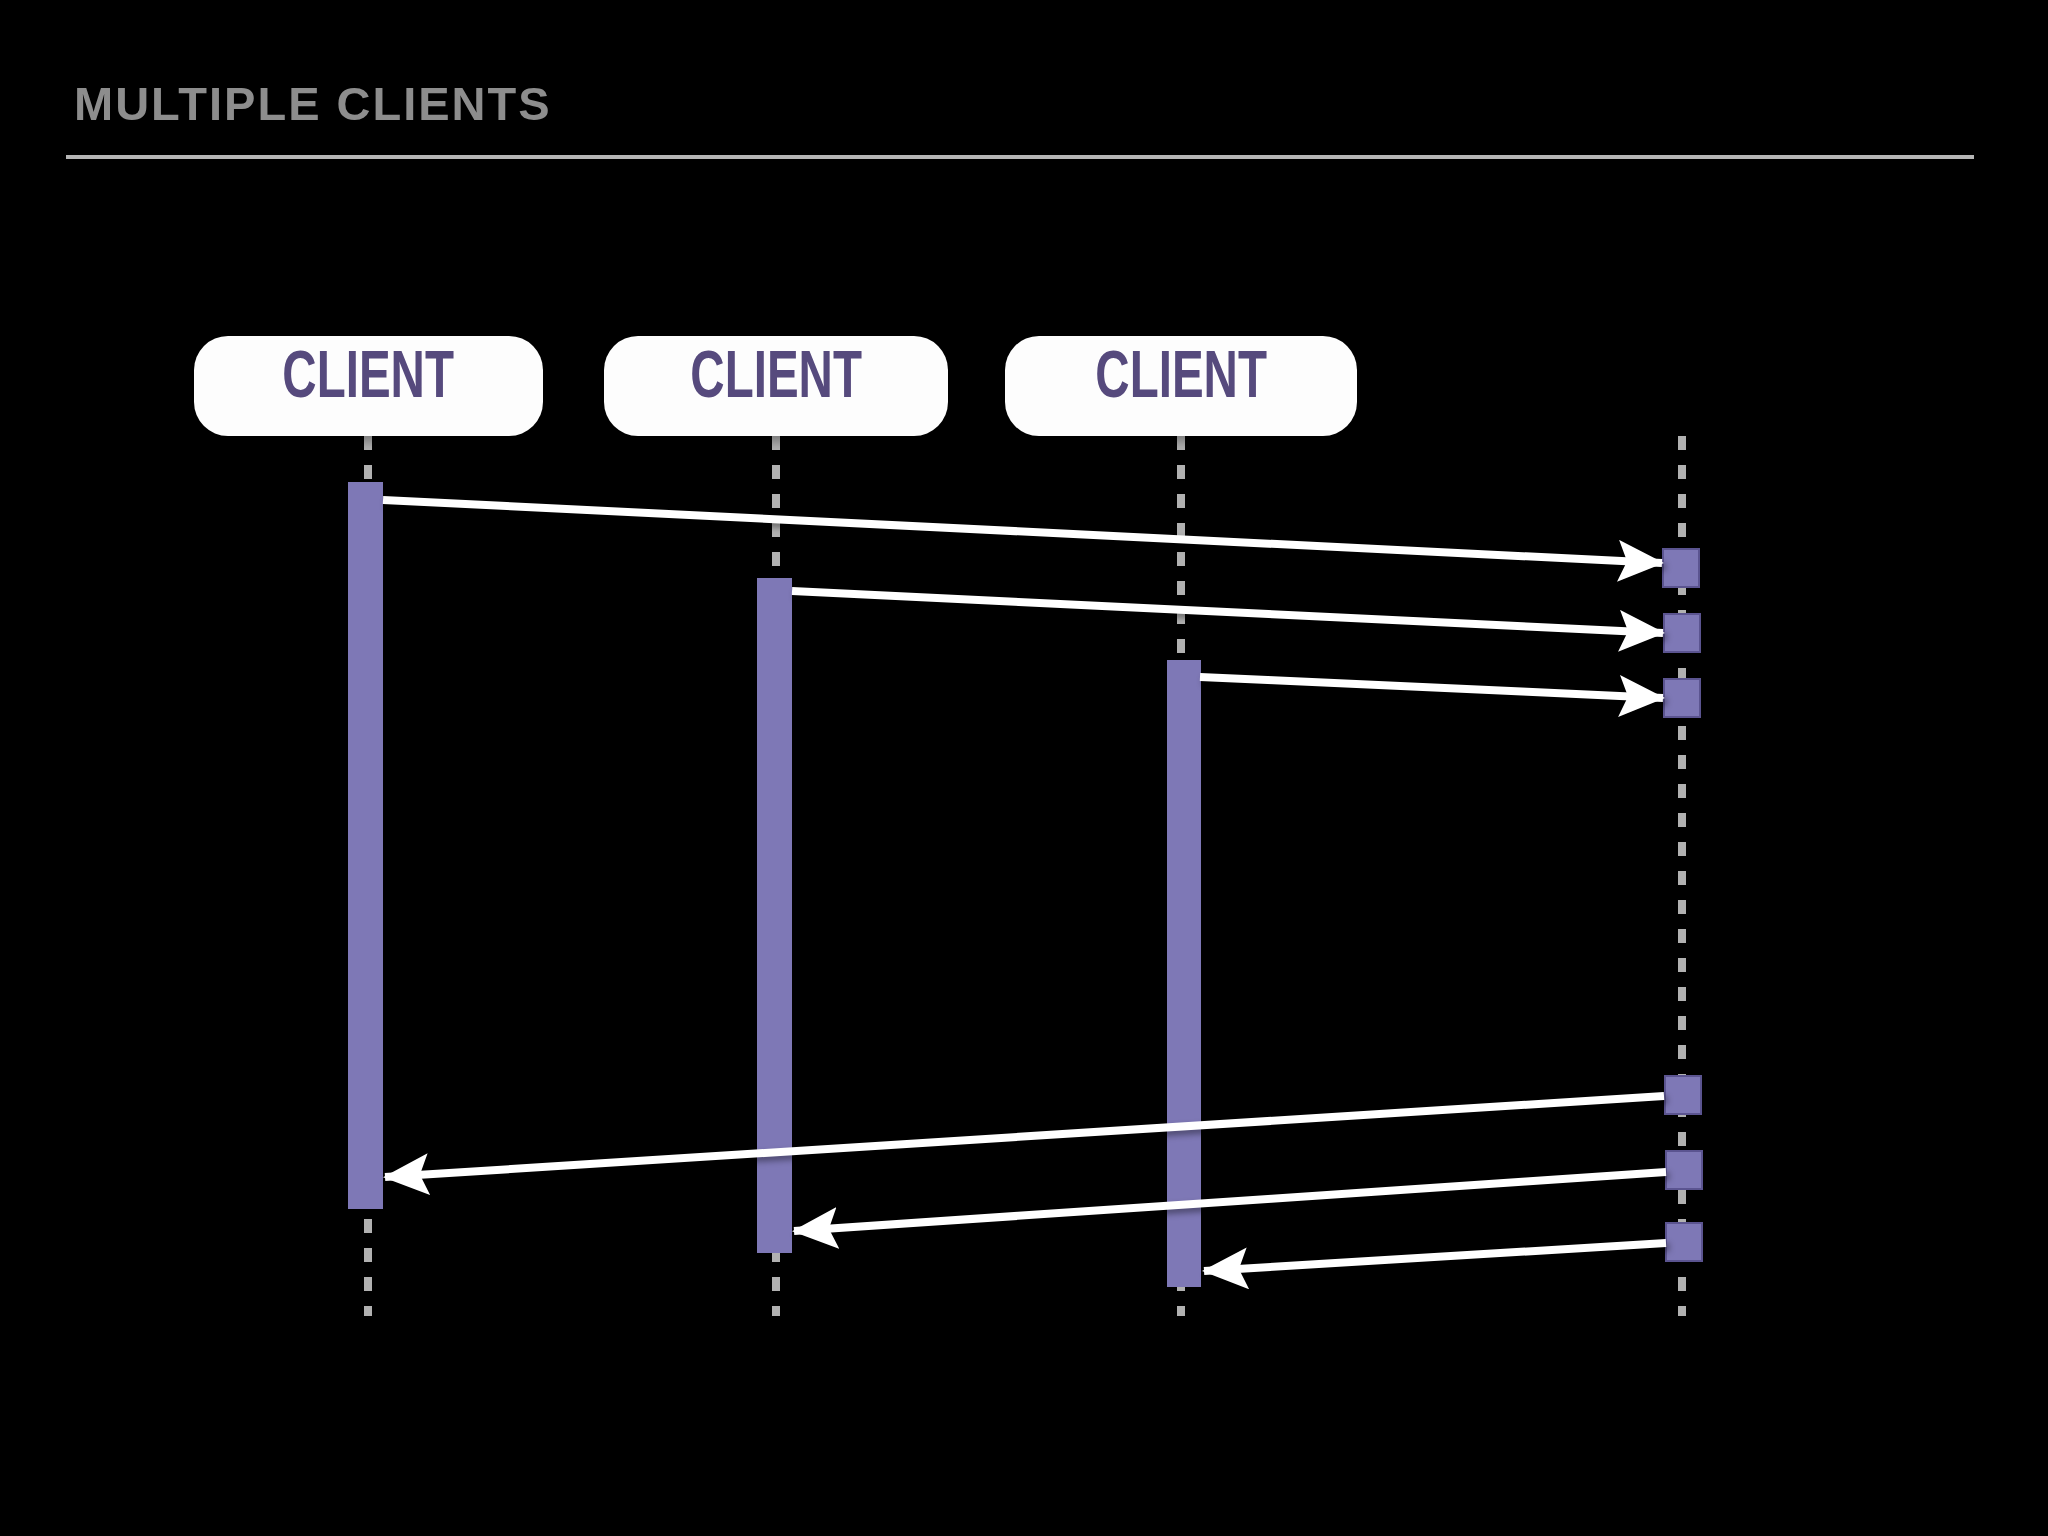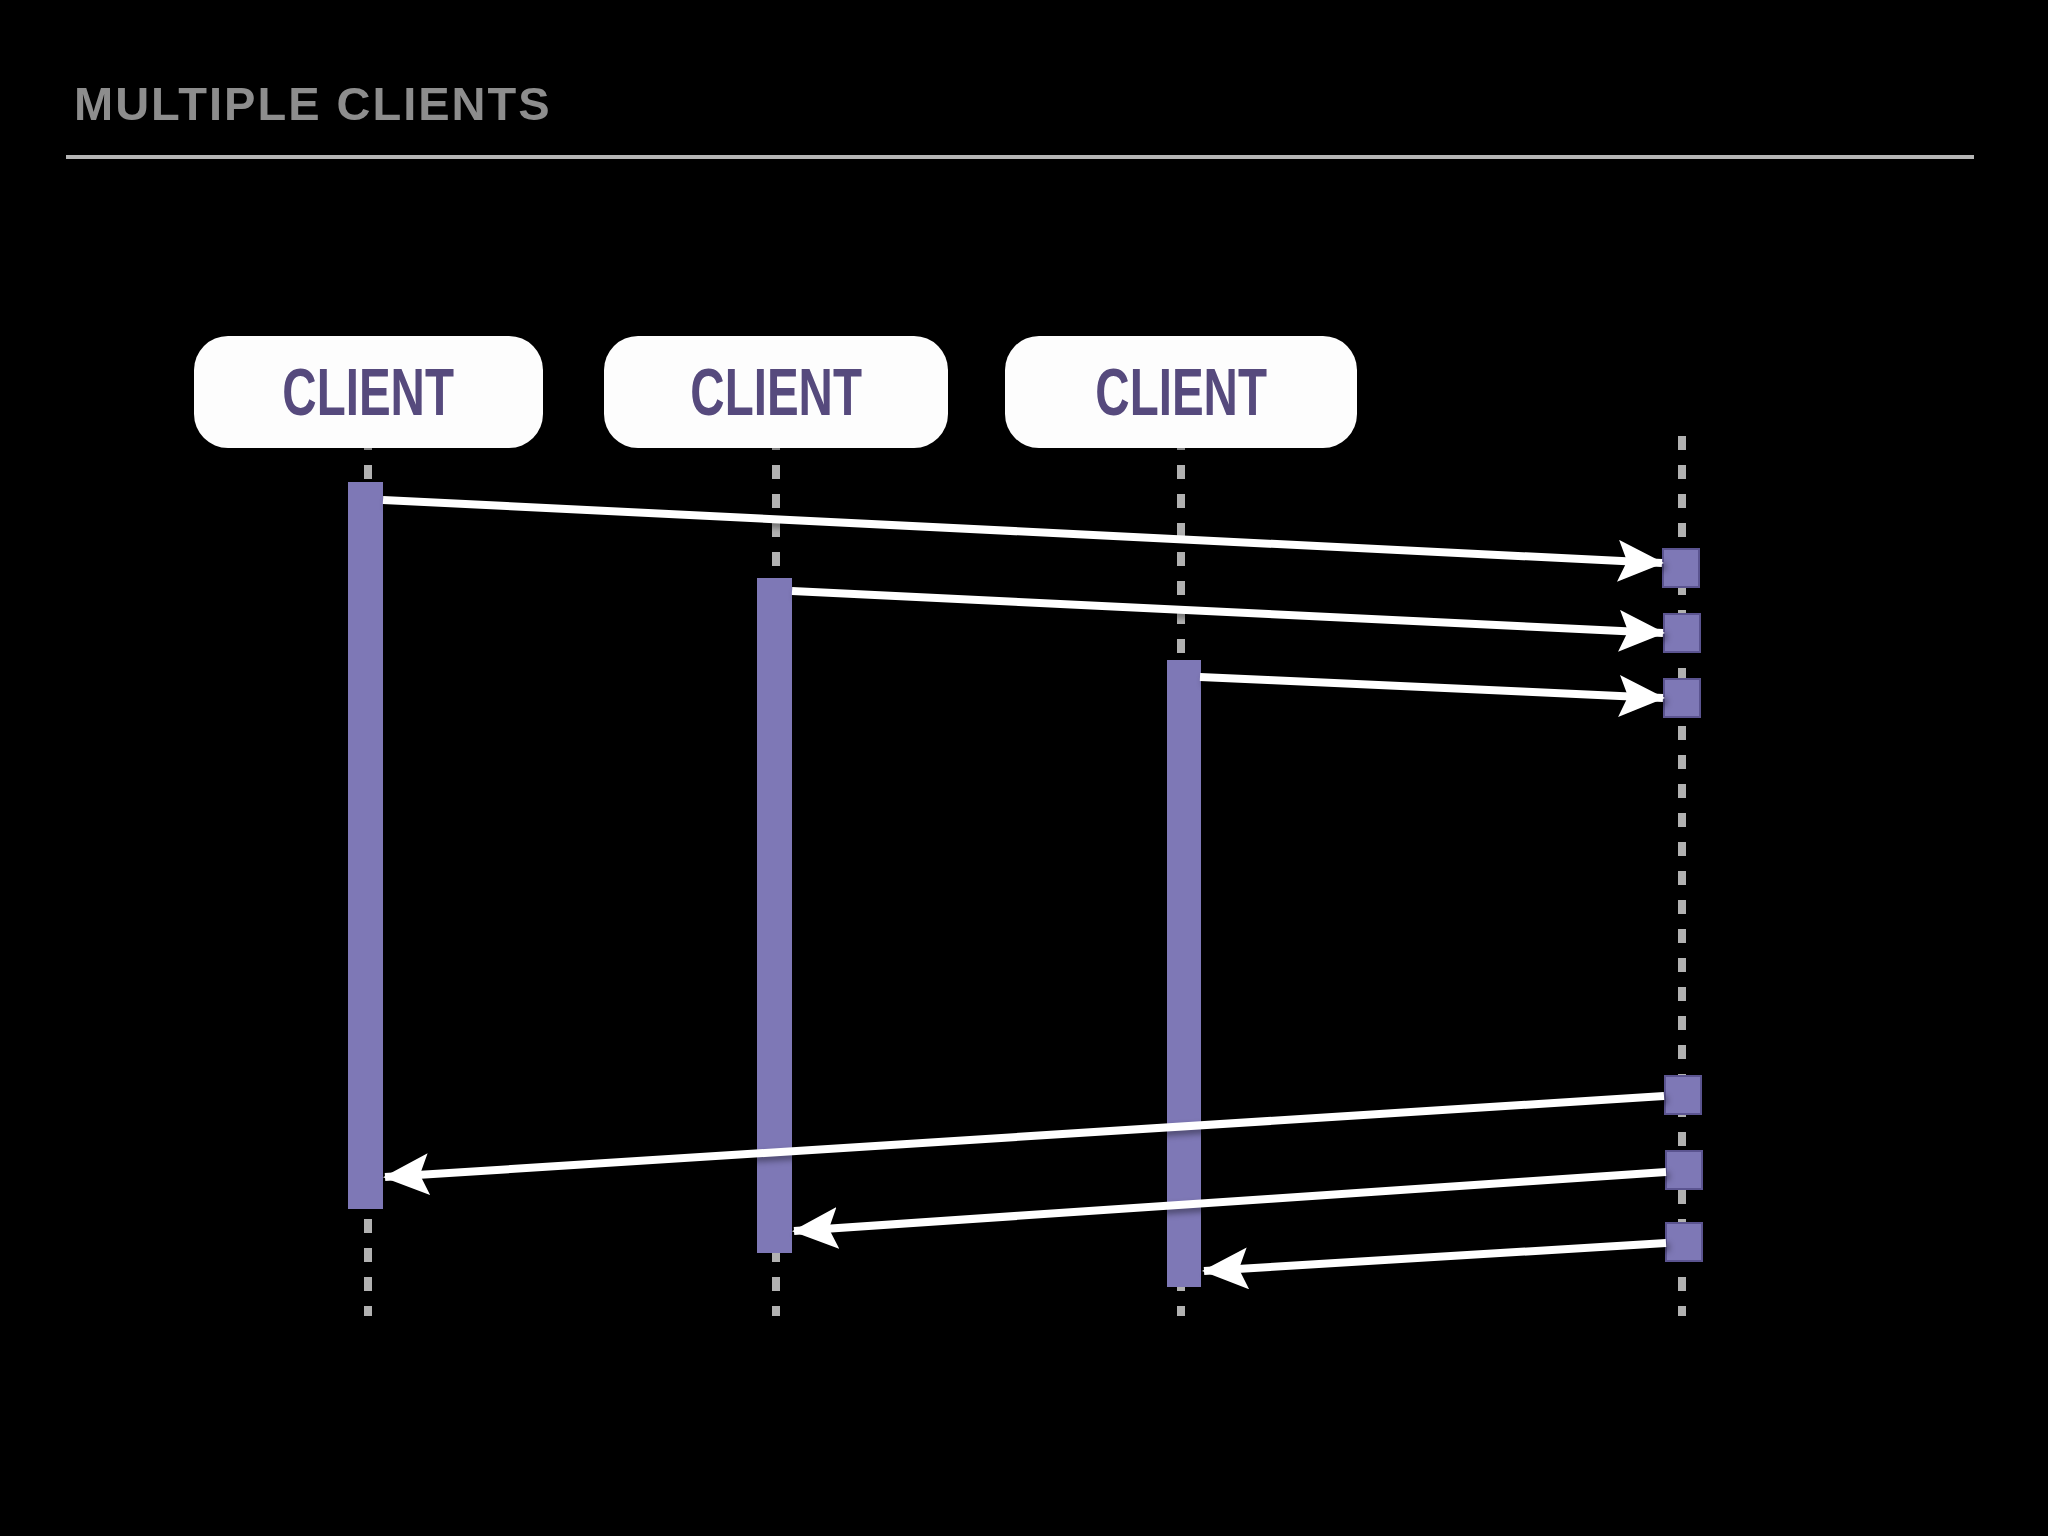--- a/index.html
+++ b/index.html
@@ -33,25 +33,25 @@
     background: #b6b6b6;
   }
   .diagram-layer {
     position: absolute;
     left: 0;
     top: 0;
   }
   .actor-box {
     position: absolute;
     top: 336px;
-    height: 112px;
+    height: 100px;
     background: #fdfdfd;
     border-radius: 34px;
     display: flex;
-    align-items: center;
+    align-items: flex-start;
     justify-content: center;
     box-shadow: 0 5px 12px rgba(0,0,0,0.35);
     z-index: 4;
   }
   .actor-label {
     color: #564a7d;
     font-size: 66px;
     font-weight: 700;
     transform: scaleX(0.72);
     transform-origin: center;

